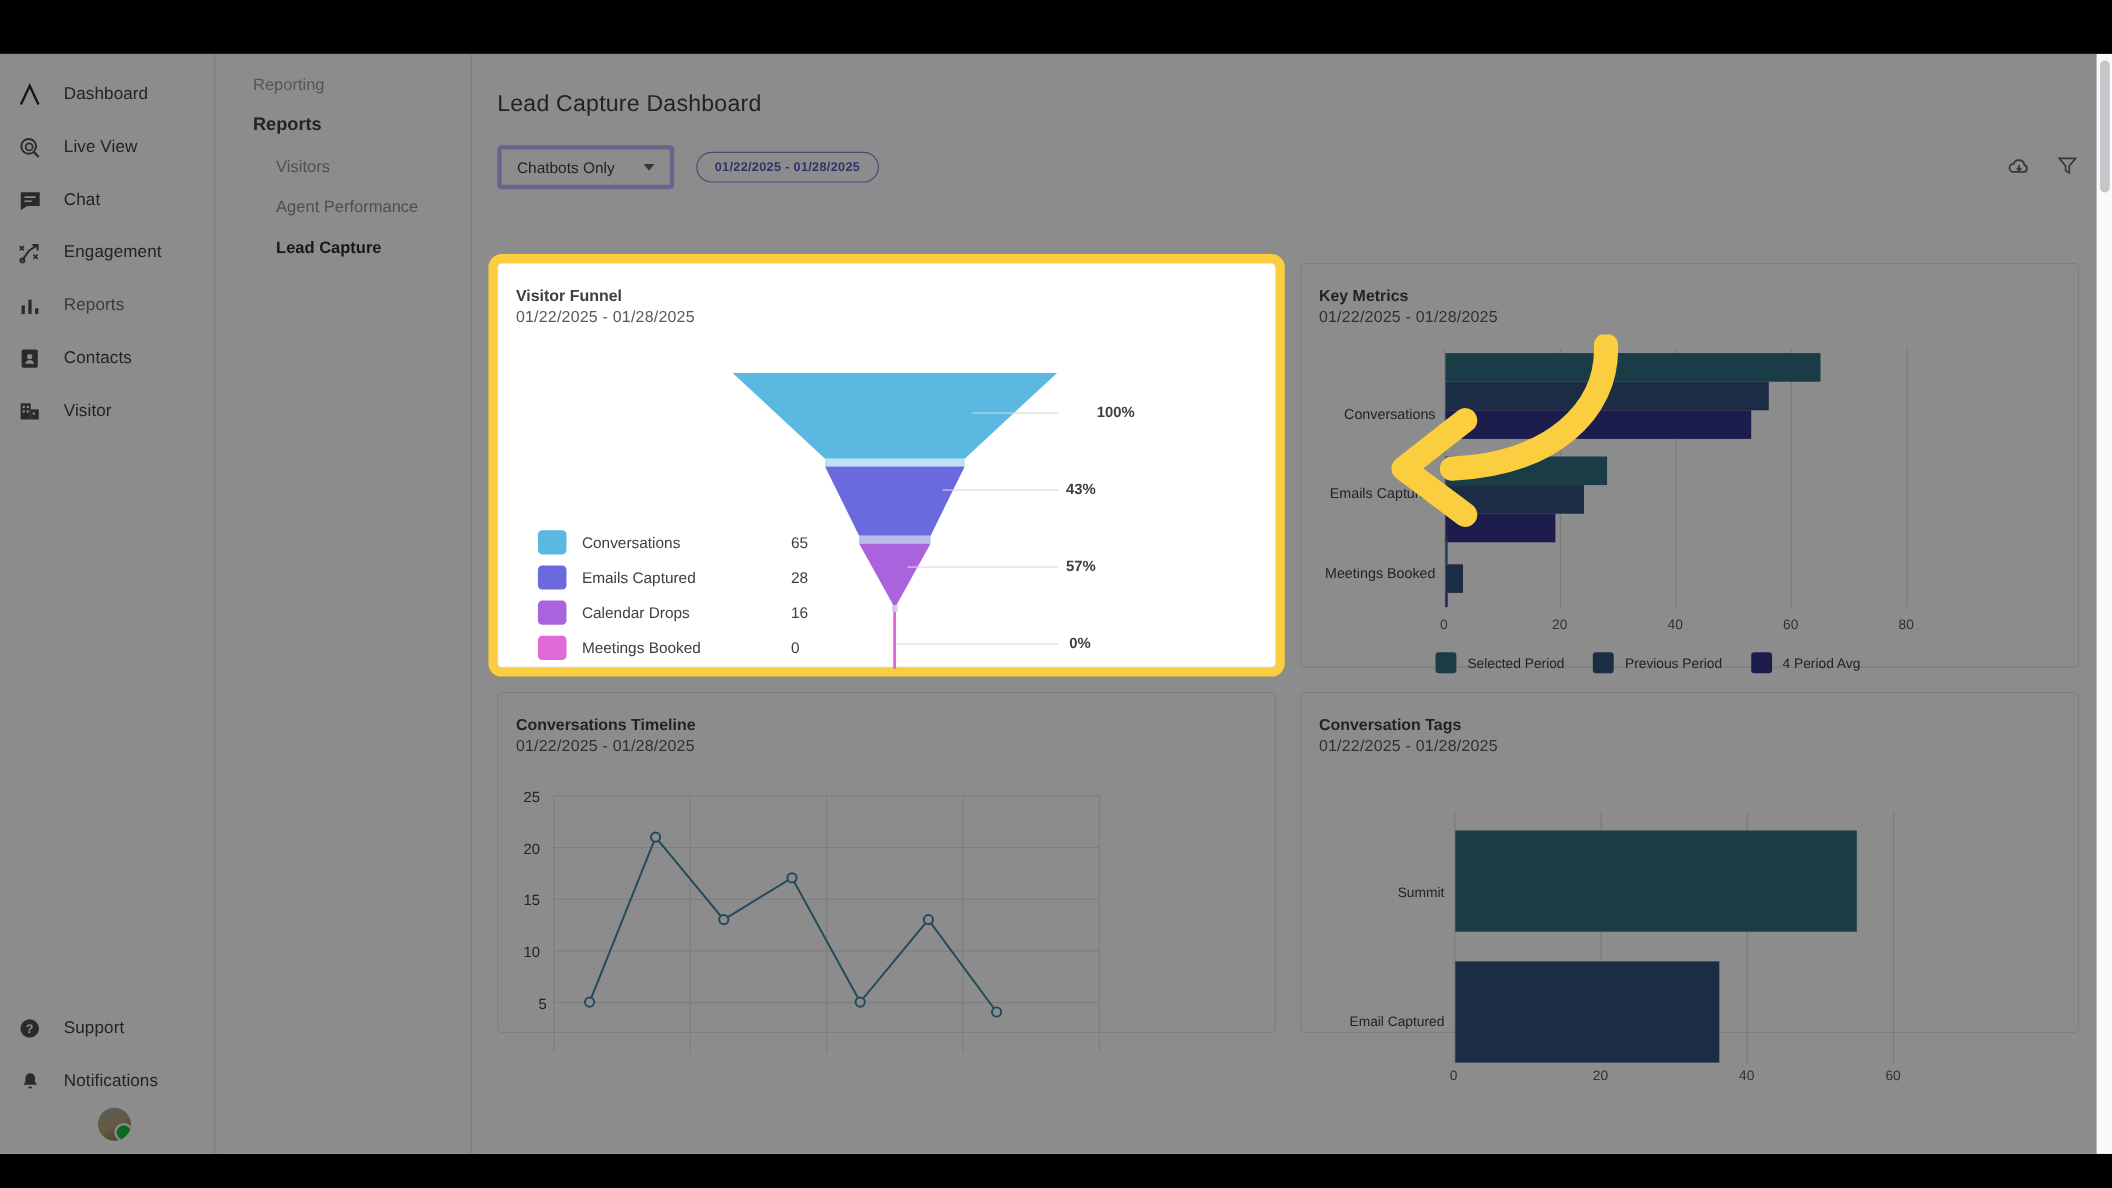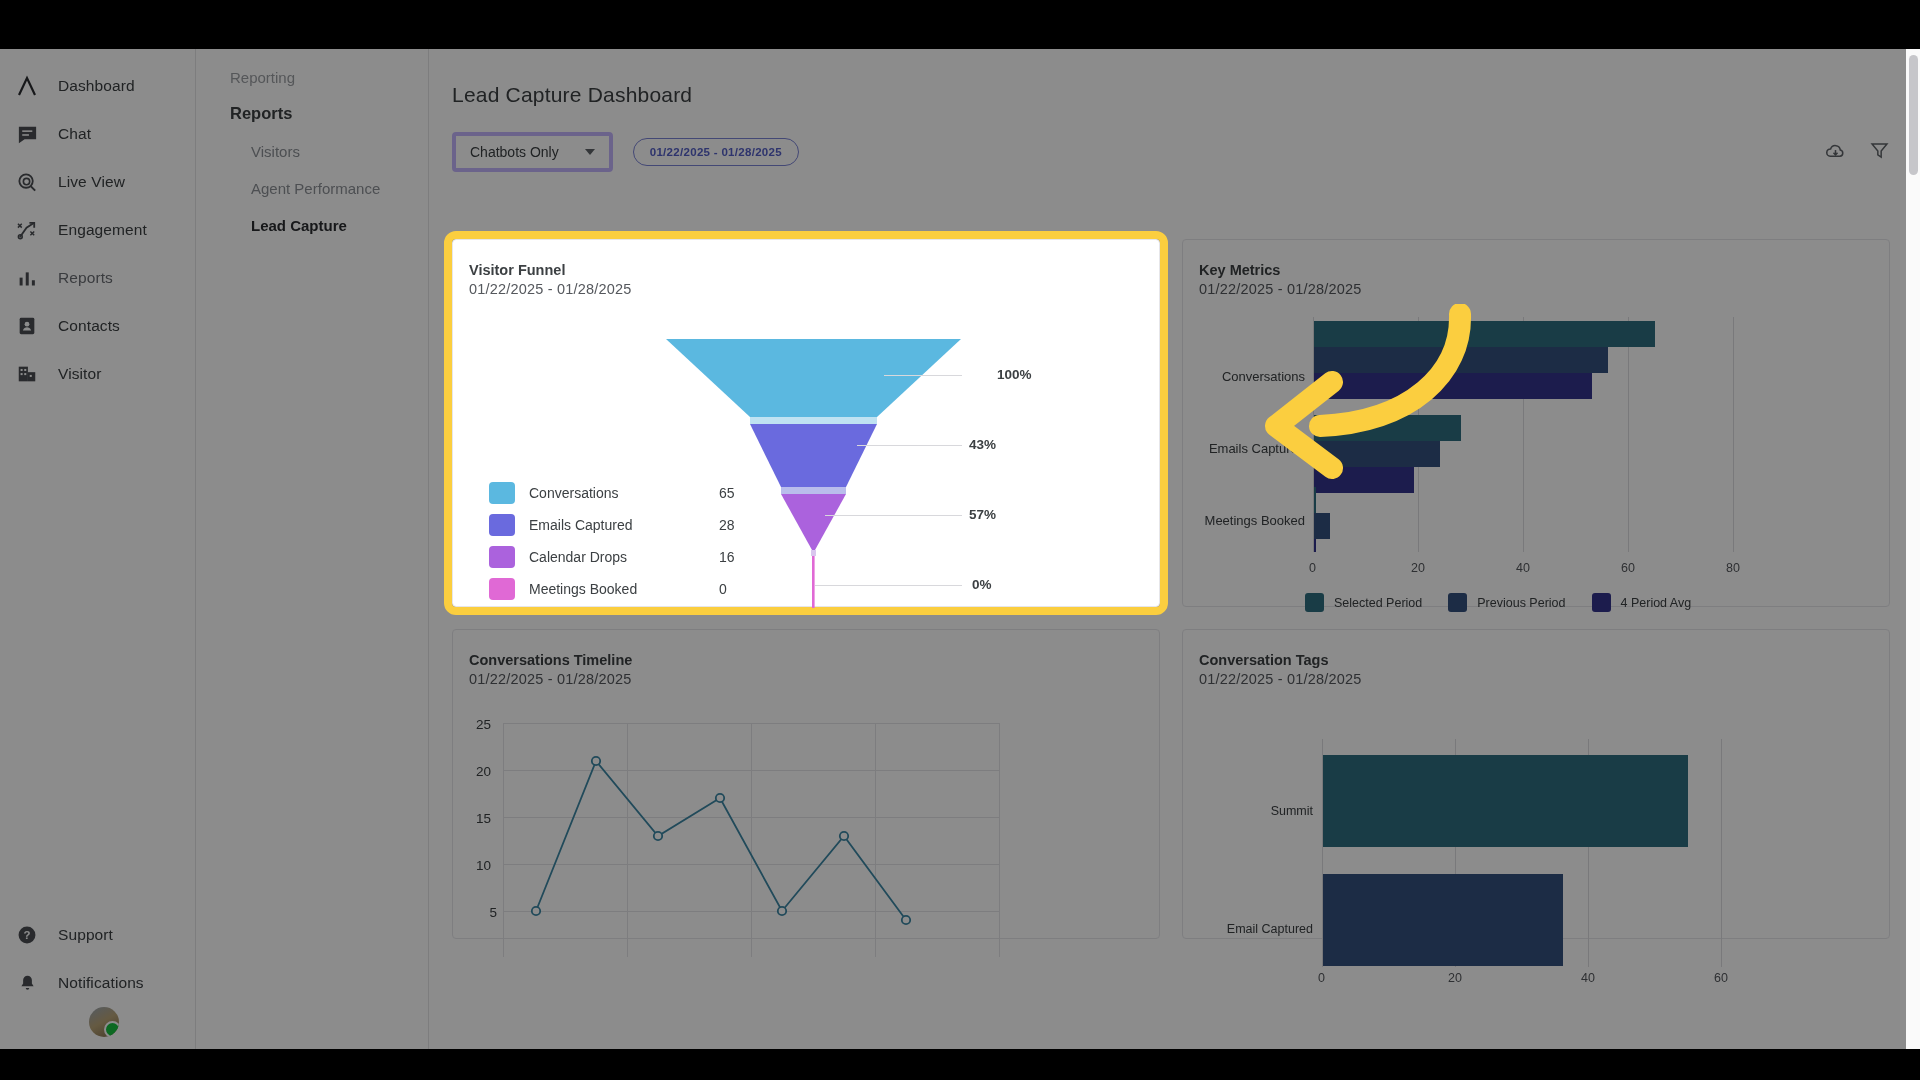--- a/index.html
+++ b/index.html
@@ -149,38 +149,38 @@
         <span class="ico">
           <svg width="24" height="24" viewBox="0 0 24 24">
               <path d="M4 21 L12 4 L20 21" fill="none" stroke="#2b2d31" stroke-width="2.2"></path>
             </svg>
         </span>
         <span class="lbl">Dashboard</span>
       </div>
       <div class="nav-item">
         <span class="ico">
           <svg width="23" height="23" viewBox="0 0 24 24">
+              <circle cx="10.5" cy="10.5" r="7" fill="none" stroke="#4b4e53" stroke-width="1.9"></circle>
+              <circle cx="11" cy="11" r="3.3" fill="none" stroke="#4b4e53" stroke-width="1.7"></circle>
+              <line x1="15" y1="15.5" x2="20" y2="20.5" stroke="#4b4e53" stroke-width="2.1"></line>
+            </svg>
+        </span>
+        <span class="lbl">Live View</span>
+      </div>
+      <div class="nav-item">
+        <span class="ico">
+          <svg width="23" height="23" viewBox="0 0 24 24">
               <path d="M3 4h18v13H9l-6 4z" fill="#4b4e53"></path>
               <g stroke="#fff" stroke-width="1.6">
                 <line x1="6.5" y1="8.5" x2="17" y2="8.5"></line>
                 <line x1="6.5" y1="12.5" x2="13.5" y2="12.5"></line>
               </g>
             </svg>
         </span>
         <span class="lbl">Chat</span>
-      </div>
-      <div class="nav-item">
-        <span class="ico">
-          <svg width="23" height="23" viewBox="0 0 24 24">
-              <circle cx="10.5" cy="10.5" r="7" fill="none" stroke="#4b4e53" stroke-width="1.9"></circle>
-              <circle cx="11" cy="11" r="3.3" fill="none" stroke="#4b4e53" stroke-width="1.7"></circle>
-              <line x1="15" y1="15.5" x2="20" y2="20.5" stroke="#4b4e53" stroke-width="2.1"></line>
-            </svg>
-        </span>
-        <span class="lbl">Live View</span>
       </div>
       <div class="nav-item">
         <span class="ico">
           <svg width="23" height="23" viewBox="0 0 24 24">
               <path d="M4 19 L11 9 L19 4" fill="none" stroke="#4b4e53" stroke-width="1.9"></path>
               <path d="M14 4h5v5" fill="none" stroke="#4b4e53" stroke-width="1.9"></path>
               <circle cx="4.5" cy="18.5" r="2" fill="none" stroke="#4b4e53" stroke-width="1.6"></circle>
               <g stroke="#4b4e53" stroke-width="1.5">
                 <line x1="2" y1="5" x2="6" y2="9"></line>
                 <line x1="6" y1="5" x2="2" y2="9"></line>

